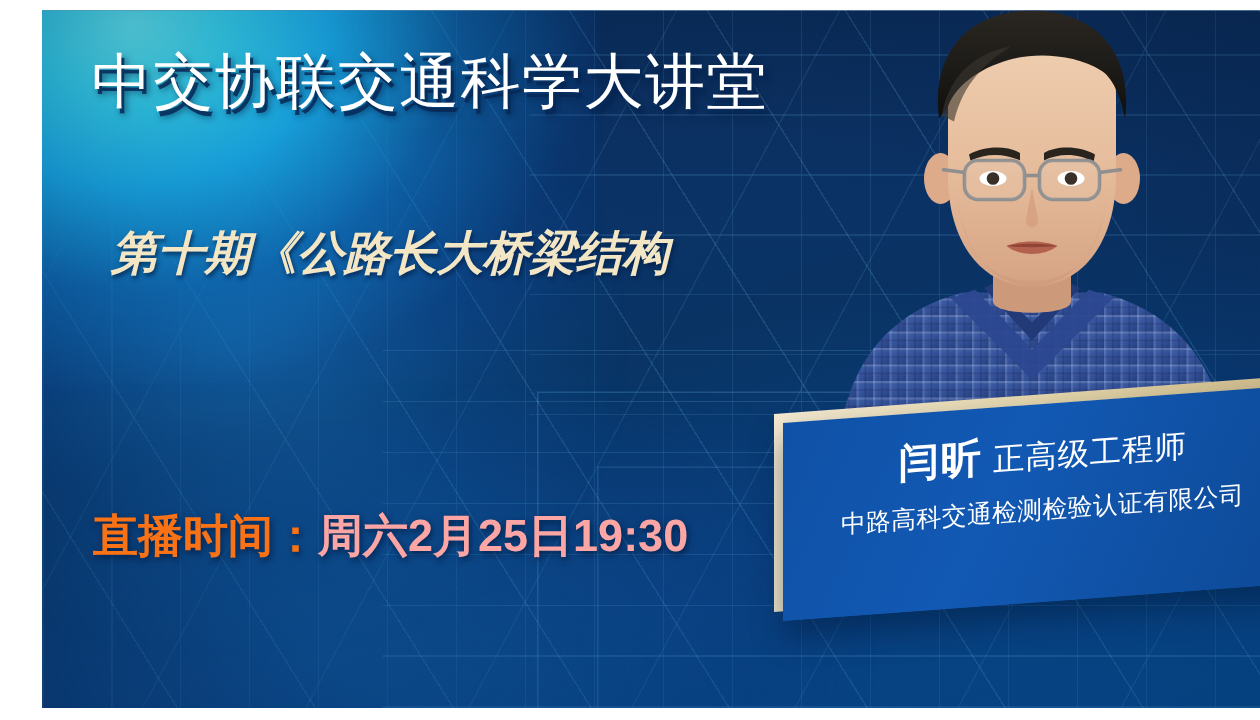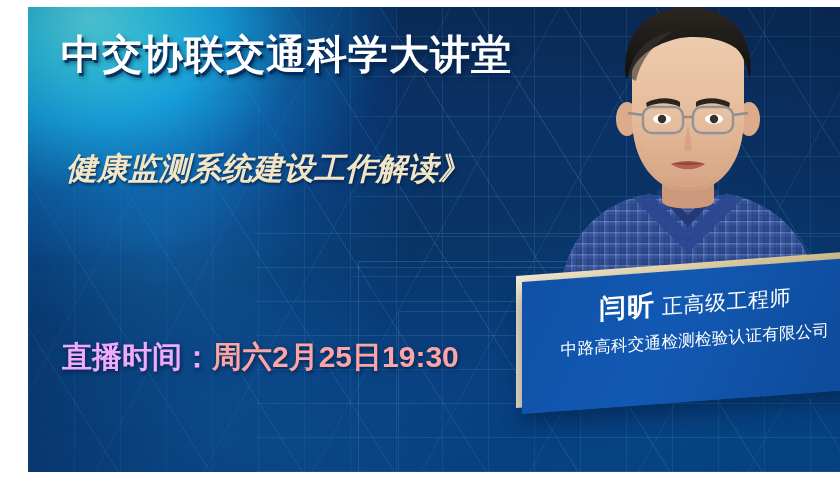--- a/index.html
+++ b/index.html
@@ -101,21 +101,21 @@
     border-top:1px solid rgba(125,205,255,.16);
   }
   .vignette{
     position:absolute; inset:0;
     background:radial-gradient(ellipse at 50% 45%,rgba(0,0,0,0) 40%,rgba(3,25,60,.30) 100%);
   }
 
   
   .main-title{
     position:absolute; left:33px; top:20px;
-    font-size:40px; font-weight:bold; letter-spacing:1px;
+    font-size:40px; font-weight:normal; letter-spacing:1px;
     color:#ffffff; white-space:nowrap;
     text-shadow:
       2px 3px 0 rgba(6,40,86,.85),
       3px 4px 5px rgba(3,25,60,.65);
     text-align: right;
   }
 
   .subtitle{
     position:absolute; left:46px; top:140px;
     width:520px;
@@ -124,21 +124,21 @@
     color:#f3e6c4; white-space:nowrap;
     text-shadow:1px 2px 3px rgba(4,30,70,.75);
   }
   .subtitle .l2{ margin-left:-8px; display:block; }
 
   .livetime{
     position:absolute; left:34px; top:330px;
     font-size:30px; font-weight:bold; white-space:nowrap;
     text-shadow:1px 2px 4px rgba(3,26,62,.8);
   }
-  .livetime .lbl{ color:#f0abfc; }
+  .livetime .lbl{ color:#f97316; }
   .livetime .val{ color:#fca5a5; }
 
   
   .photo-wrap{
     position:absolute; left:510px; top:-6px;
     width:300px; height:306px;
     overflow:hidden;
   }
   .photo{
     position:absolute; left:0; top:0; width:300px; height:306px;
@@ -277,21 +277,21 @@
 
         <path d="M100 128 C104 166 122 188 150 190 C178 188 196 166 200 128
                  C196 172 176 186 150 186 C124 186 104 172 100 128 Z" fill="#c99574" opacity=".35"></path>
       </g>
     </svg>
   </div>
 
   <div class="main-title">中交协联交通科学大讲堂</div>
 
   <div class="subtitle">
-    <span class="l2">健康监测系统建设工作解读》</span>
+    <span class="l1">第十期《公路长大桥梁结构</span>
   </div>
 
   <div class="livetime">
     <span class="lbl">直播时间：</span><span class="val">周六2月25日19:30</span>
   </div>
 
   <div class="name-panel-border"></div>
   <div class="name-panel"></div>
   <div class="panel-text">
     <div class="panel-inner">

